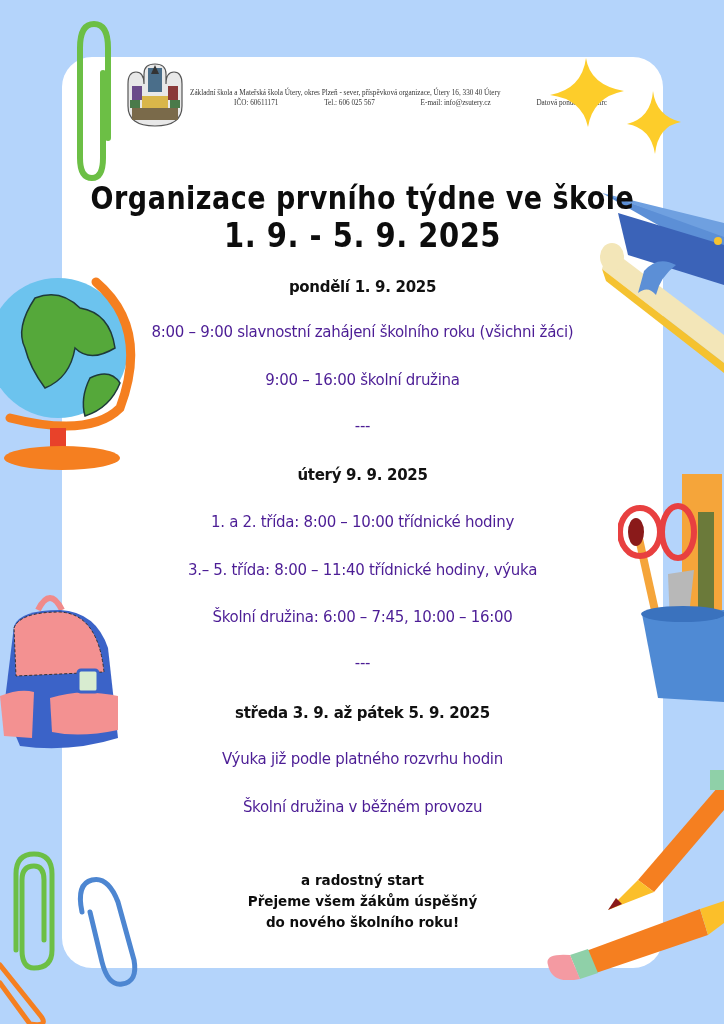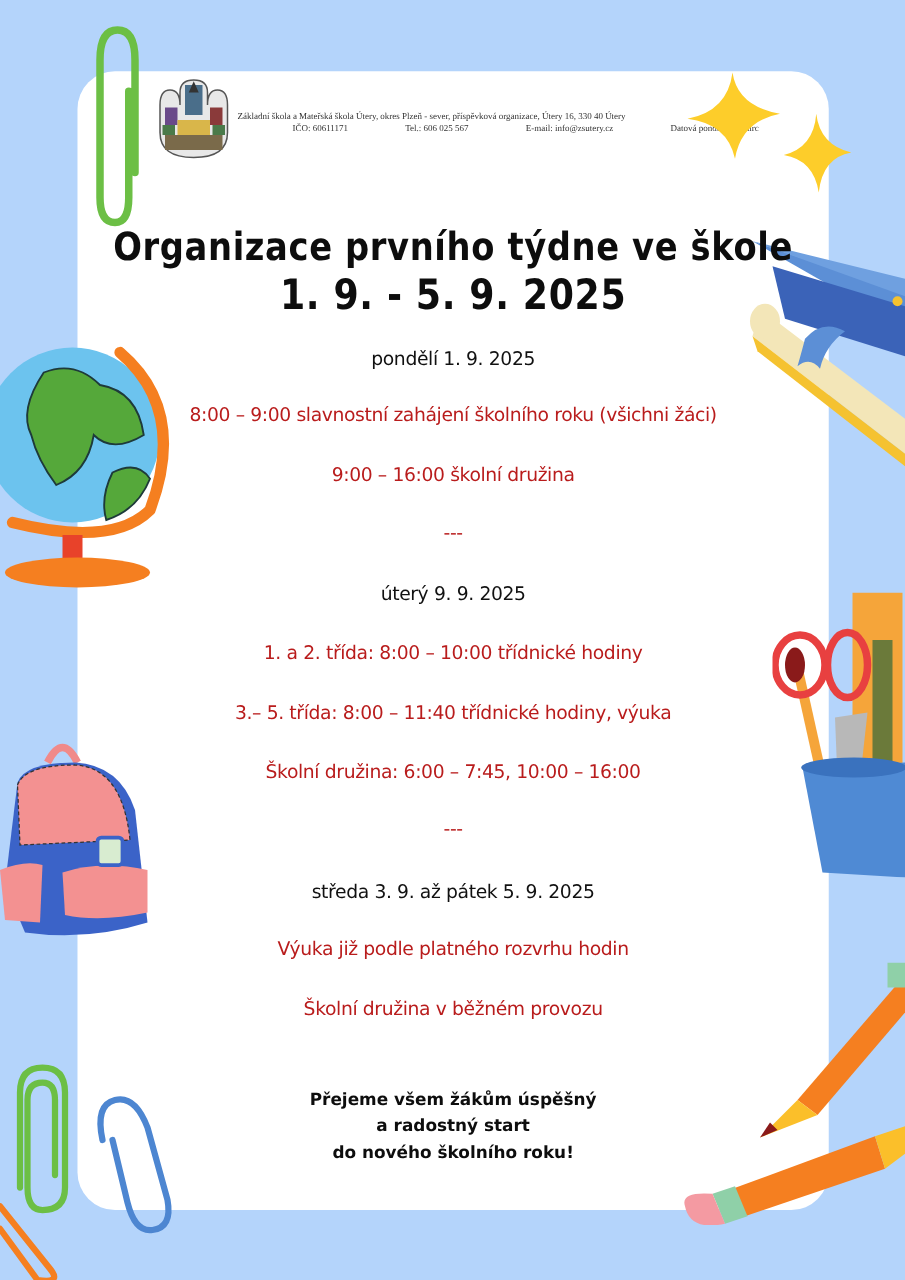--- a/index.html
+++ b/index.html
@@ -26,24 +26,24 @@
   .lh-line2 span { margin-right: 24px; padding-left: 20px; }
   .title {
     position: absolute; left: 62px; width: 601px; text-align: center;
     font-family: "DejaVu Sans", sans-serif; font-weight: 900; color: #0d0d0d;
     letter-spacing: 0.5px;
   }
   .title1 { top: 183px; font-size: 27px; transform: scaleY(1.15); }
   .title2 { top: 219px; font-size: 29px; transform: scaleY(1.15); }
   .line {
     position: absolute; left: 62px; width: 601px; text-align: center;
-    font-family: "DejaVu Sans", sans-serif; font-size: 15px; color: #b91c1c;
+    font-family: "DejaVu Sans", sans-serif; font-size: 15px; color: #4c1d95;
     white-space: nowrap; letter-spacing: -0.3px;
   }
-  .line.b { font-weight: normal; color: #111; }
+  .line.b { font-weight: bold; color: #111; }
   .closing {
     position: absolute; left: 62px; width: 601px; text-align: center;
     font-family: "DejaVu Sans", sans-serif; font-weight: 900; font-size: 13.5px; color: #0d0d0d;
     line-height: 21px; top: 870px;
   }
 </style>
 </head>
 <body>
 
 <div class="card"></div>
@@ -156,16 +156,16 @@
 <div class="line" style="top:513px">1. a 2. třída: 8:00 – 10:00 třídnické hodiny</div>
 <div class="line" style="top:561px">3.– 5. třída: 8:00 – 11:40 třídnické hodiny, výuka</div>
 <div class="line" style="top:608px">Školní družina: 6:00 – 7:45, 10:00 – 16:00</div>
 <div class="line" style="top:654px">---</div>
 
 <div class="line b" style="top:704px">středa 3. 9.  až pátek 5. 9. 2025</div>
 <div class="line" style="top:750px">Výuka již podle platného rozvrhu hodin</div>
 <div class="line" style="top:798px">Školní družina v běžném provozu</div>
 
 <div class="closing">
+  <div>a radostný start</div>
   <div>Přejeme všem žákům úspěšný</div>
-  <div>a radostný start</div>
   <div>do nového školního roku!</div>
 </div>
 
 </body></html>

